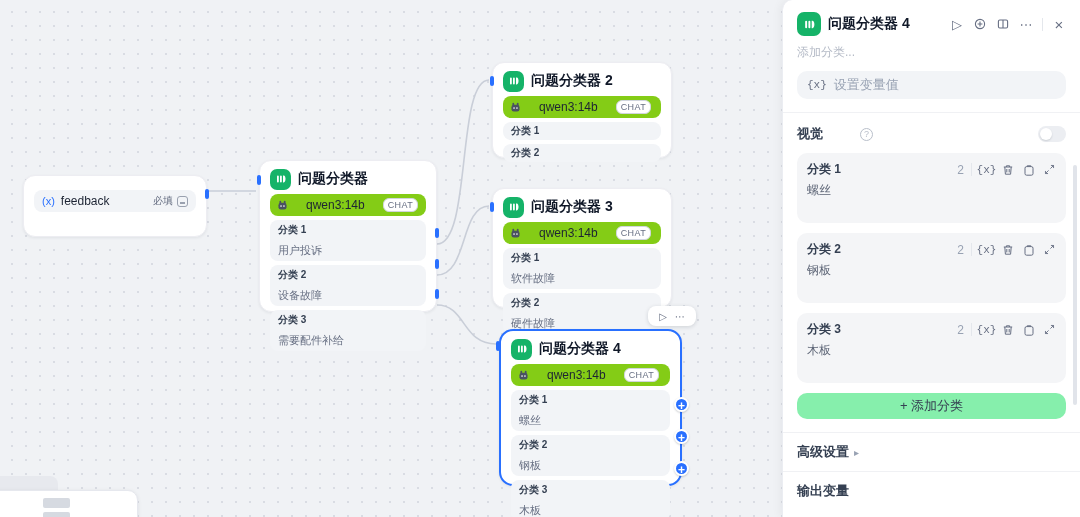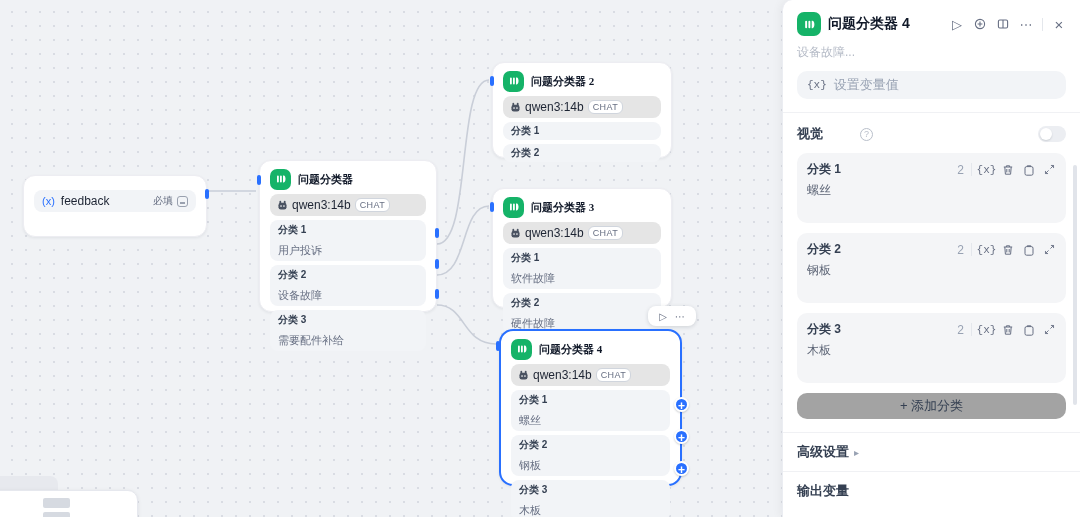--- a/index.html
+++ b/index.html
@@ -13,22 +13,22 @@
     background-size:14px 14px; background-position:5px 5px; }
   svg.edges { position:absolute; inset:0; pointer-events:none; }
 
   .node { position:absolute; background:#fff; border:1px solid #ededf2; border-radius:12px;
     box-shadow:0 1px 3px rgba(16,24,40,.07); padding:8px 10px; }
   .node.selected { border:2px solid #2970ff; border-radius:14px; }
   .node-head { display:flex; align-items:center; gap:7px; height:20px; }
   .nicon { width:21px; height:21px; border-radius:7px; display:flex; align-items:center; justify-content:center; flex:0 0 auto; }
   .nicon.green { background:#15b368; }
   .nicon.blue  { background:#3b5df5; }
-  .ntitle { font-size:11px; font-weight:bold; color:#101828; white-space:nowrap;font-family:Liberation Serif, serif; }
-  .model-row { display:flex; align-items:center; gap:4px; background:#e5e5e5; border-radius:8px;
+  .ntitle { font-size:14px; font-weight:bold; color:#101828; white-space:nowrap; }
+  .model-row { display:flex; align-items:center; gap:18px; background:#84cc16; border-radius:8px;
     height:22px; padding:0 7px; margin-top:5px; }
   .mname { font-size:12px; color:#1d2433; }
   .chat-badge { font-size:9px; letter-spacing:.4px; color:#676f83; border:1px solid #d0d5dd;
     background:#fff; border-radius:6px; padding:1px 4px; line-height:1.2; }
   .cat-row { background:#f2f4f7; border-radius:8px; padding:3px 8px 4px; margin-top:4px; min-height:27px; }
   .cat-row.compact { min-height:18px; padding:2px 8px; }
   .cat-label { font-size:10px; font-weight:bold; color:#354052; line-height:13px; }
   .cat-value { font-size:11px; color:#676f83; line-height:13px; margin-top:8px; }
   .var-row { display:flex; align-items:center; gap:6px; background:#f2f4f7; border-radius:8px;
     height:22px; padding:0 8px; margin-top:6px; font-size:12px; }
@@ -75,21 +75,21 @@
     border-radius:50%; box-shadow:0 1px 2px rgba(16,24,40,.15); }
   .star { color:#f04438; margin-left:3px; font-size:13px; font-weight:bold; }
   .card { background:#f4f5f7; border-radius:10px; padding:8px 10px; min-height:70px; margin-top:10px; }
   .card-head { display:flex; align-items:center; }
   .card-label { font-size:12px; font-weight:bold; color:#354052; flex:1; }
   .card-count { font-size:12px; color:#98a2b3; margin-right:7px; }
   .card-icons { display:flex; align-items:center; gap:8px; color:#676f83; }
   .card-icons .tico { width:13px; height:13px; display:flex; align-items:center; justify-content:center; font-size:11px; cursor:pointer; }
   .card-value { margin-top:4px; font-size:12px; color:#5d6576; }
   .vx { font-size:11px; color:#676f83; font-family:"Liberation Mono", monospace; }
-  .add-btn { margin-top:10px; height:26px; background:#a3a3a3; border-radius:10px; display:flex;
+  .add-btn { margin-top:10px; height:26px; background:#86efac; border-radius:10px; display:flex;
     align-items:center; justify-content:center; font-size:13px; color:#354052; cursor:pointer; }
   .section { height:38px; display:flex; align-items:center; gap:5px; }
   .chev { color:#98a2b3; font-size:10px; }
   .scroll-thumb { position:absolute; right:3px; top:165px; width:4px; height:240px; background:#e1e4ea; border-radius:2px; }
   svg.ic { display:block; }
 </style>
 </head>
 <body>
 
 <div class="app">
@@ -301,21 +301,21 @@
               <rect x="2.4" y="3" width="9.2" height="8" rx="1.4" fill="none" stroke="#676f83" stroke-width="1.1"></rect>
               <path d="M7 3 V11" stroke="#676f83" stroke-width="1.1"></path>
             </svg>
         </span>
         <span class="tico">⋯</span>
         <span class="p-sep"></span>
         <span class="tico" style="font-size:15px">×</span>
       </span>
     </div>
 
-    <div class="p-desc">设备故障...</div>
+    <div class="p-desc">添加分类...</div>
 
     <div class="p-varfield">
       <span class="vx">{x}</span>
       <span>设置变量值</span>
     </div>
 
     <div class="p-div"></div>
 
     <div class="p-row">
       <span class="p-label">视觉</span>

